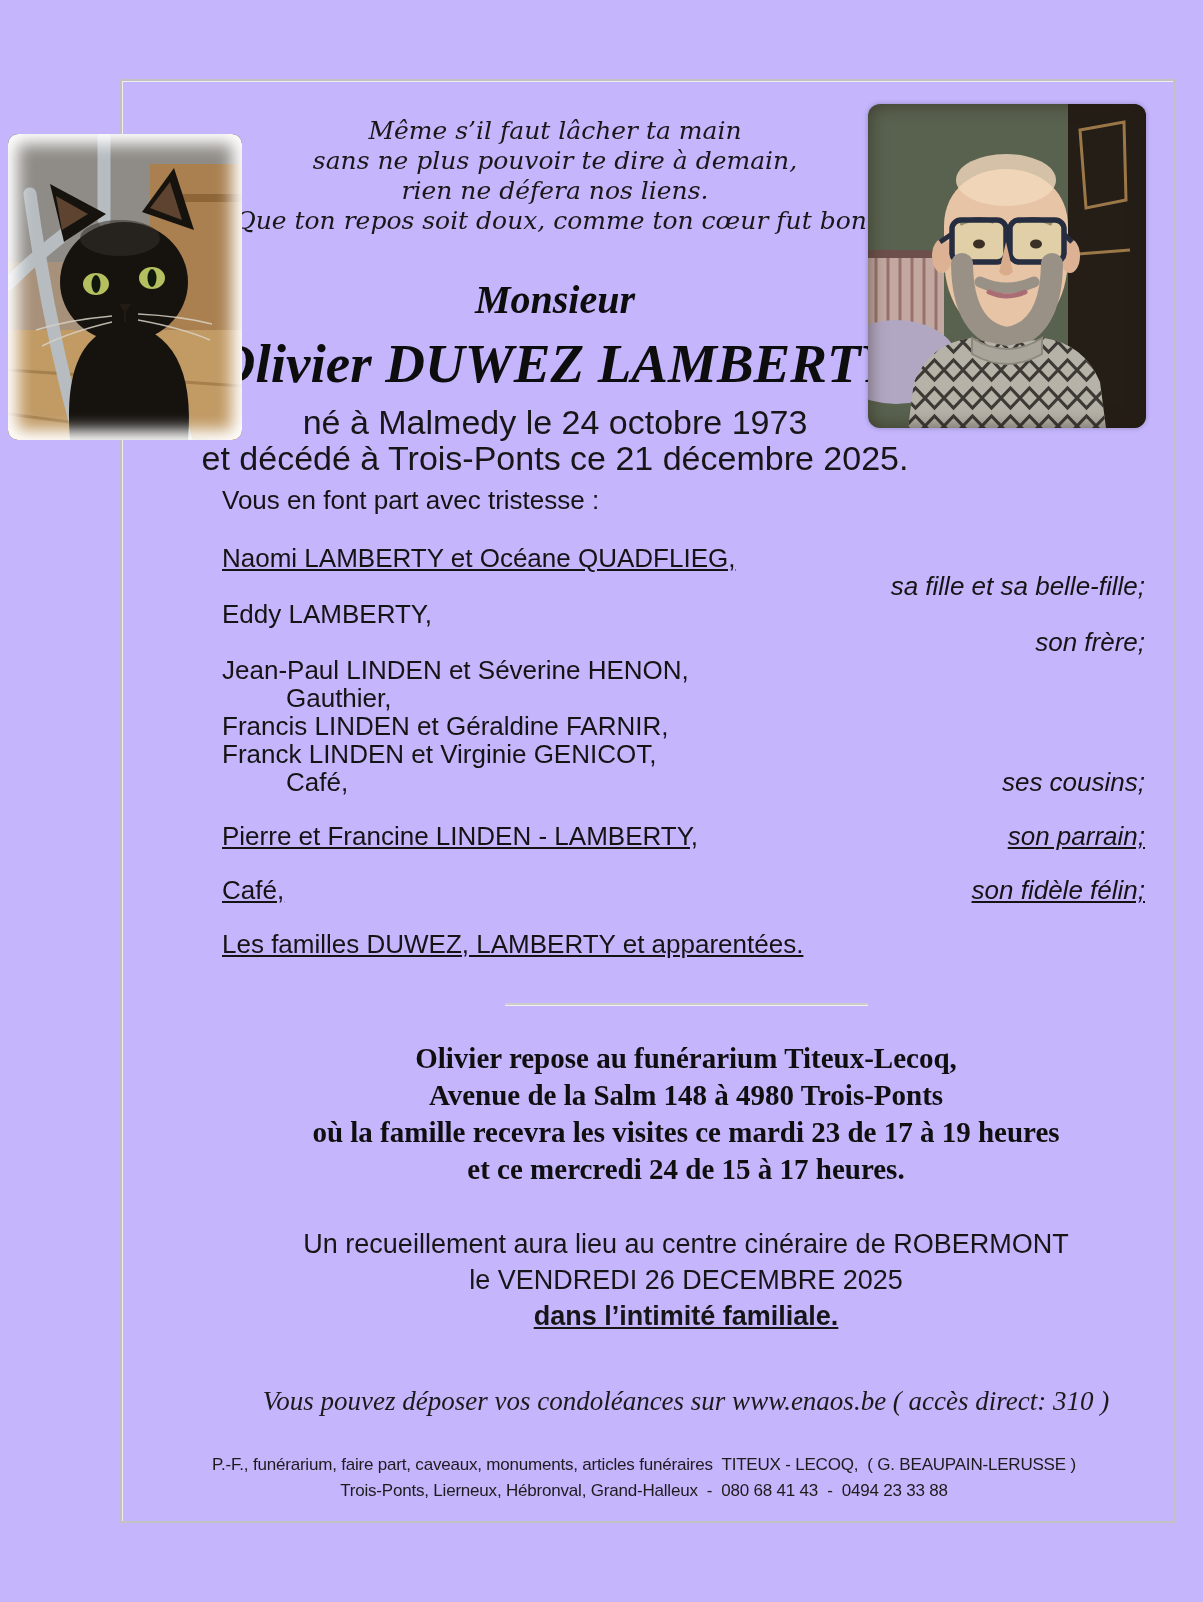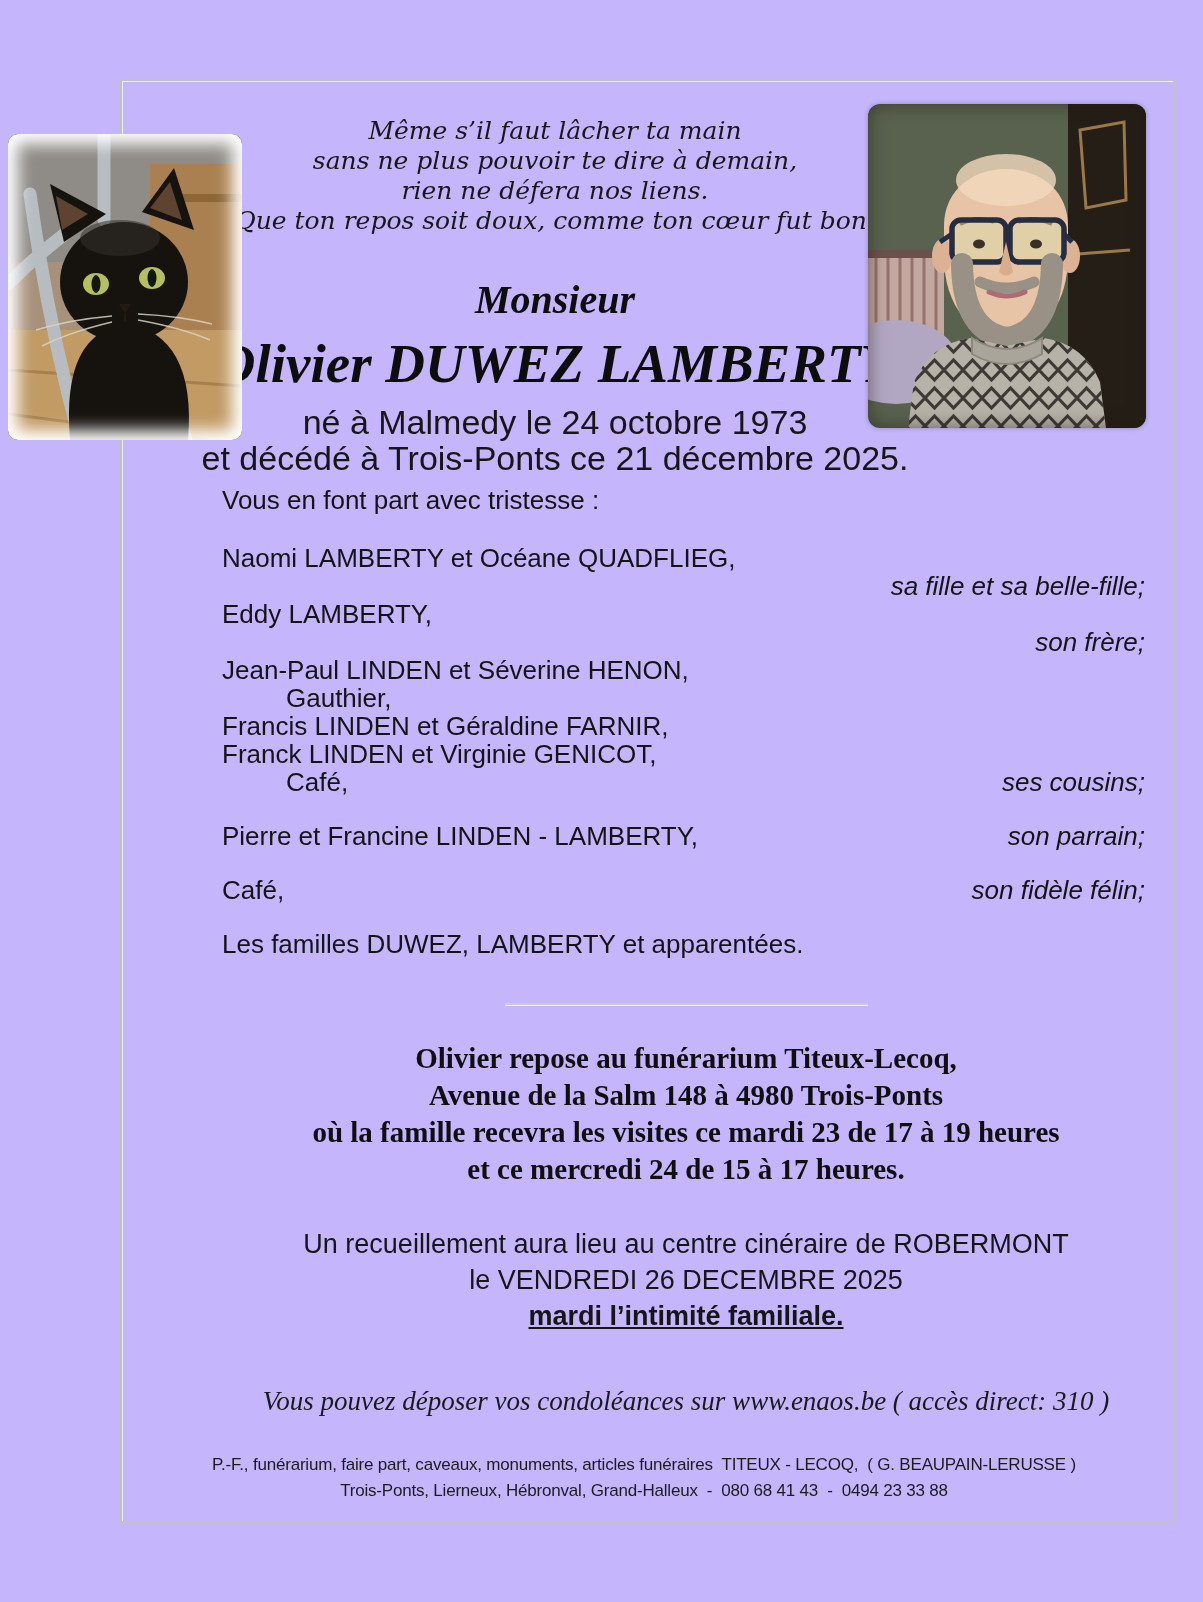--- a/index.html
+++ b/index.html
@@ -39,21 +39,21 @@
     font-size:55px;line-height:68px;white-space:nowrap;color:#0d0d0d;
   }
   .dates{margin-top:6px;font-size:34px;line-height:36px;color:#161616;}
   
   .family-block{position:absolute;left:222px;top:486px;width:923px;font-size:26px;line-height:28px;z-index:2;}
   .family-intro{margin-bottom:30px;}
   .fline{display:flex;justify-content:space-between;align-items:baseline;}
   .fline .left{white-space:nowrap;}
   .fline .right{margin-left:auto;font-style:italic;white-space:nowrap;}
   .indent .left{padding-left:64px;}
-  .gap{margin-top:26px;}
+  .gap{margin-top:26px;text-decoration:underline;}
   
   .separator{position:absolute;left:505px;top:1003px;width:363px;height:2px;
     background:#cccccc;border-bottom:1px solid #f0f0f0;z-index:2;}
   
   .wake-block{position:absolute;left:222px;top:1040px;width:928px;text-align:center;
     font-family:"Liberation Serif",serif;font-weight:bold;font-size:29px;line-height:37px;color:#0f0f0f;z-index:2;}
   .ceremony-block{position:absolute;left:222px;top:1226px;width:928px;text-align:center;
     font-size:27px;line-height:36px;color:#161616;z-index:2;}
   .ceremony-emph{font-weight:bold;text-decoration:underline;}
   
@@ -229,21 +229,21 @@
   <div class="wake-block">
     <div>Olivier repose au funérarium Titeux-Lecoq,</div>
     <div>Avenue de la Salm 148 à 4980 Trois-Ponts</div>
     <div>où la famille recevra les visites ce mardi 23 de 17 à 19 heures</div>
     <div>et ce mercredi 24 de 15 à 17 heures.</div>
   </div>
 
   <div class="ceremony-block">
     <div>Un recueillement aura lieu au centre cinéraire de ROBERMONT</div>
     <div>le VENDREDI 26 DECEMBRE 2025</div>
-    <div class="ceremony-emph">mardi l’intimité familiale.</div>
+    <div class="ceremony-emph">dans l’intimité familiale.</div>
   </div>
 
   <div class="condolence-block">Vous pouvez déposer vos condoléances sur www.enaos.be ( accès direct: 310 )</div>
 
   <div class="footer-block">
     <div>P.-F., funérarium, faire part, caveaux, monuments, articles funéraires  TITEUX - LECOQ,  ( G. BEAUPAIN-LERUSSE )</div>
     <div>Trois-Ponts, Lierneux, Hébronval, Grand-Halleux  -  080 68 41 43  -  0494 23 33 88</div>
   </div>
 
 </div>

